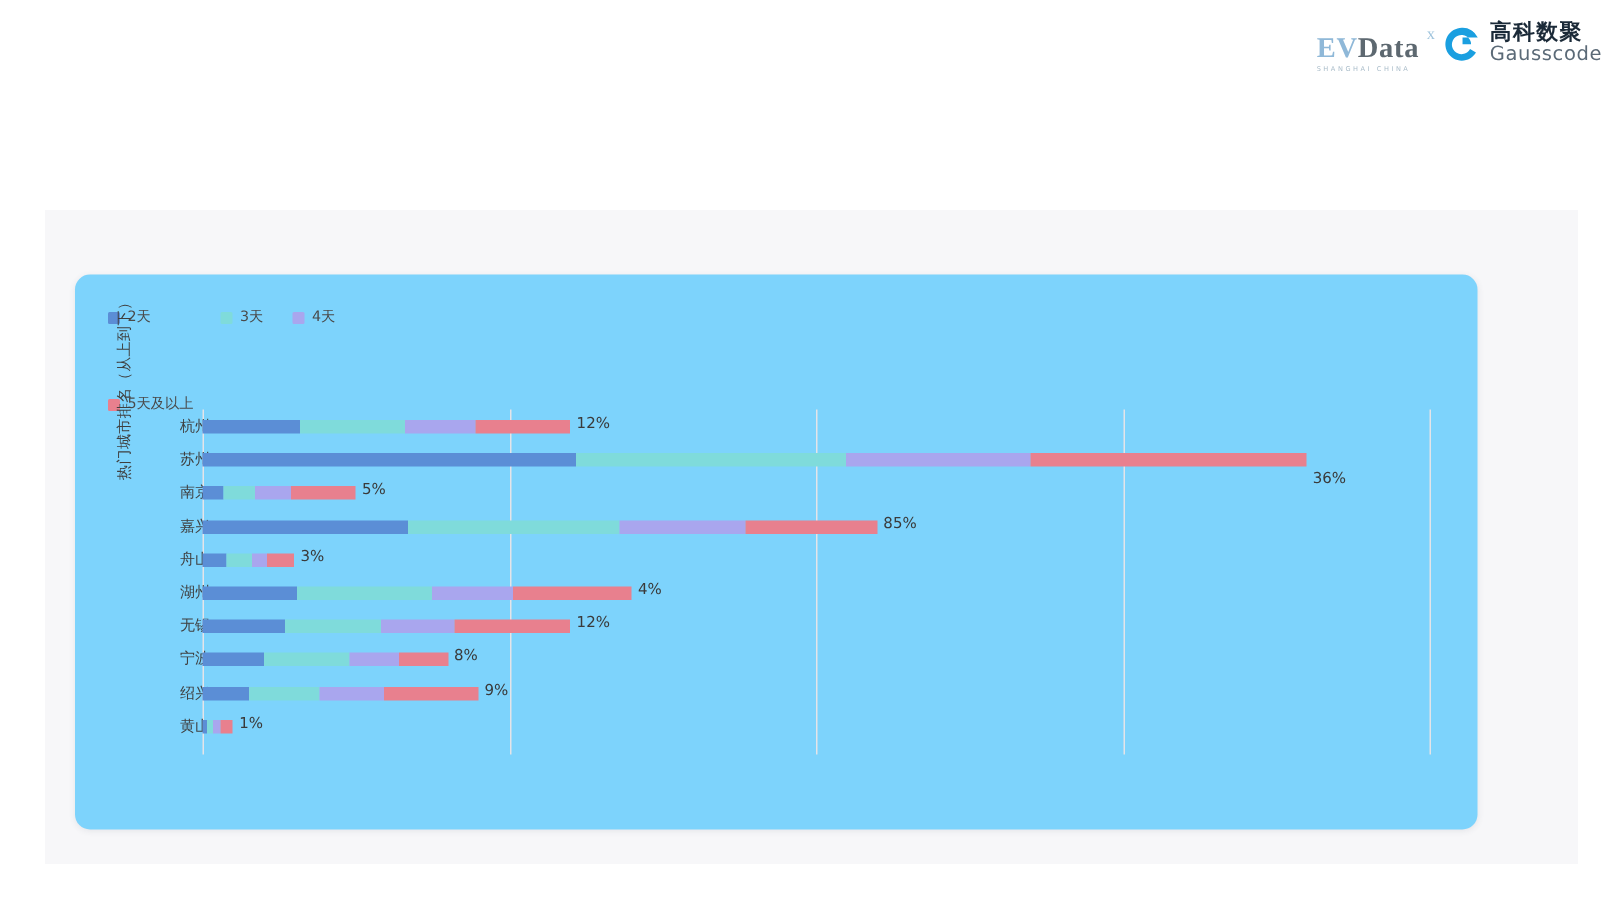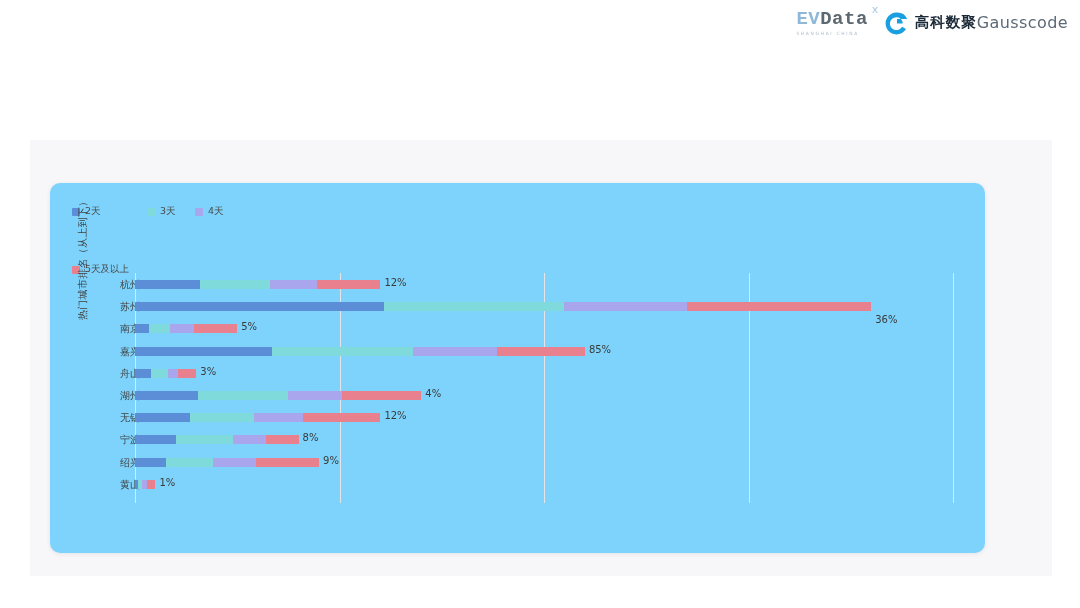--- a/index.html
+++ b/index.html
@@ -16,47 +16,48 @@
   }
 
   
   .logo-bar {
     position: absolute;
     top: 10px; right: 12px;
     display: flex; align-items: center; gap: 16px;
   }
   .logo-evdata { position: relative; display: flex; flex-direction: column; align-items: flex-start; }
   .logo-evdata .word {
-    font-family: Liberation Mono, monospace;
+    font-family: Liberation Serif, serif;
     font-size: 19px; font-weight: 600; letter-spacing: .5px;
     color: #5d6870;
     line-height: 1;
     position: relative;
+    margin-top: 13px;
   }
   .logo-evdata .word .ev { color: #8fb8d8; }
   .logo-evdata .word .sup {
     position: absolute; top: -5px; right: -11px;
     font-size: 11px; color: #9fc4dd; font-weight: 500;
   }
   .logo-evdata .sub {
     margin-top: 2px;
     font-size: 4.4px; letter-spacing: 1.7px;
     color: #a9bcc9; text-transform: uppercase;
     font-family: "DejaVu Sans", sans-serif;
   }
   .logo-gauss { display: flex; align-items: center; gap: 6px; }
   .logo-gauss .mark { width: 25px; height: 25px; display: block; }
-  .logo-gauss .txt { display: flex; flex-direction: row; line-height: 1.05; }
+  .logo-gauss .txt { display: flex; flex-direction: column; line-height: 1.05; }
   .logo-gauss .cn {
     font-size: 14.5px; font-weight: 700; color: #1b2a38;
     letter-spacing: 1px;
     font-family: "DejaVu Sans", "Liberation Sans", sans-serif;
   }
   .logo-gauss .en {
-    font-size: 16px; color: #5b6a77; letter-spacing: .4px;
+    font-size: 13px; color: #5b6a77; letter-spacing: .4px;
     font-family: "DejaVu Sans", sans-serif;
   }
 
   
   .bg-panel {
     position: absolute;
     left: 30px; top: 140px; width: 1022px; height: 436px;
     background: #f7f7f9;
   }
 

